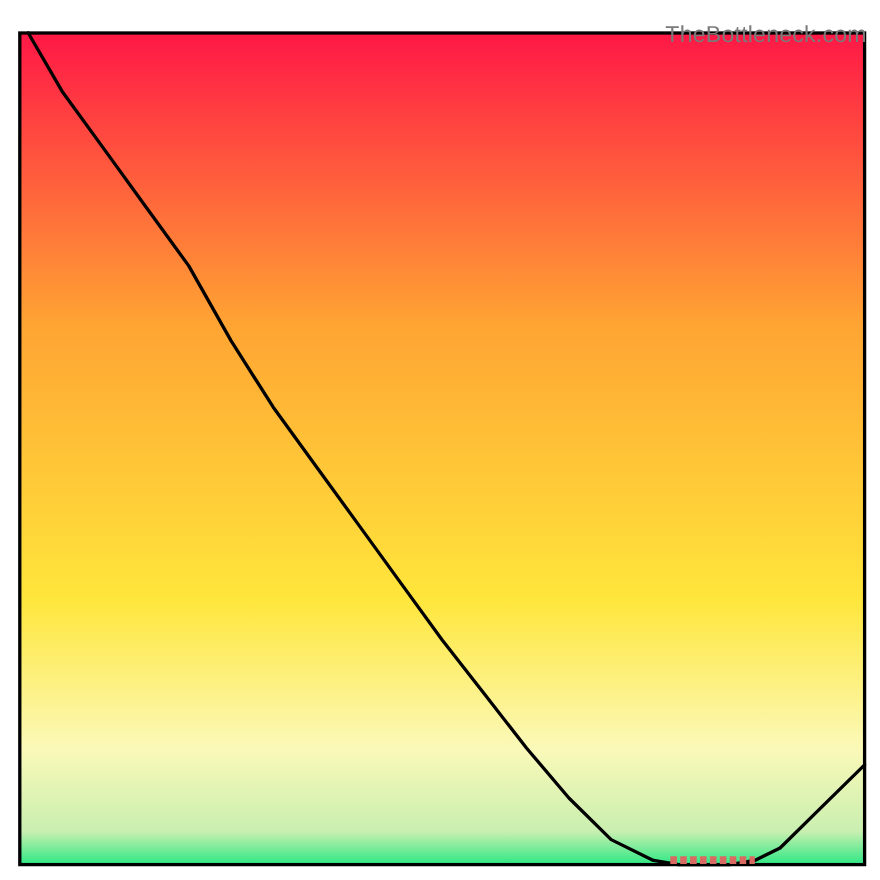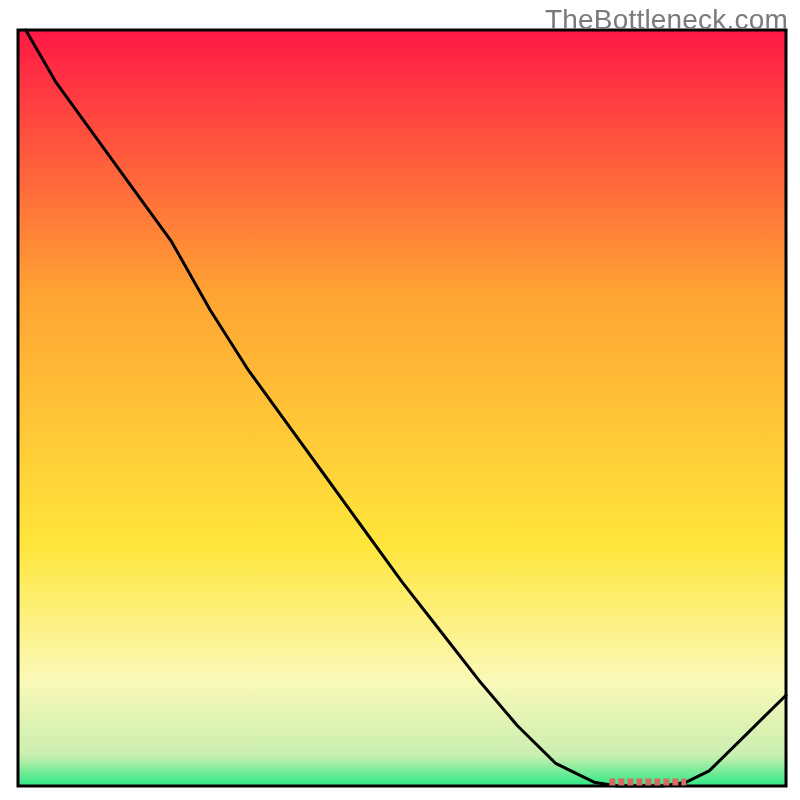--- a/index.html
+++ b/index.html
@@ -11,24 +11,24 @@
     background: #ffffff;
     font-family: Arial, Helvetica, sans-serif;
   }
   .container {
     position: relative;
     width: 800px;
     height: 800px;
   }
   .attribution {
     position: absolute;
-    top: 4px;
+    top: 20px;
     right: 12px;
     color: #7a7a7a;
-    font-size: 28px;
+    font-size: 21px;
     font-weight: 400;
     letter-spacing: 0.2px;
   }
   svg {
     display: block;
   }
 </style>
 </head>
 <body>
 

